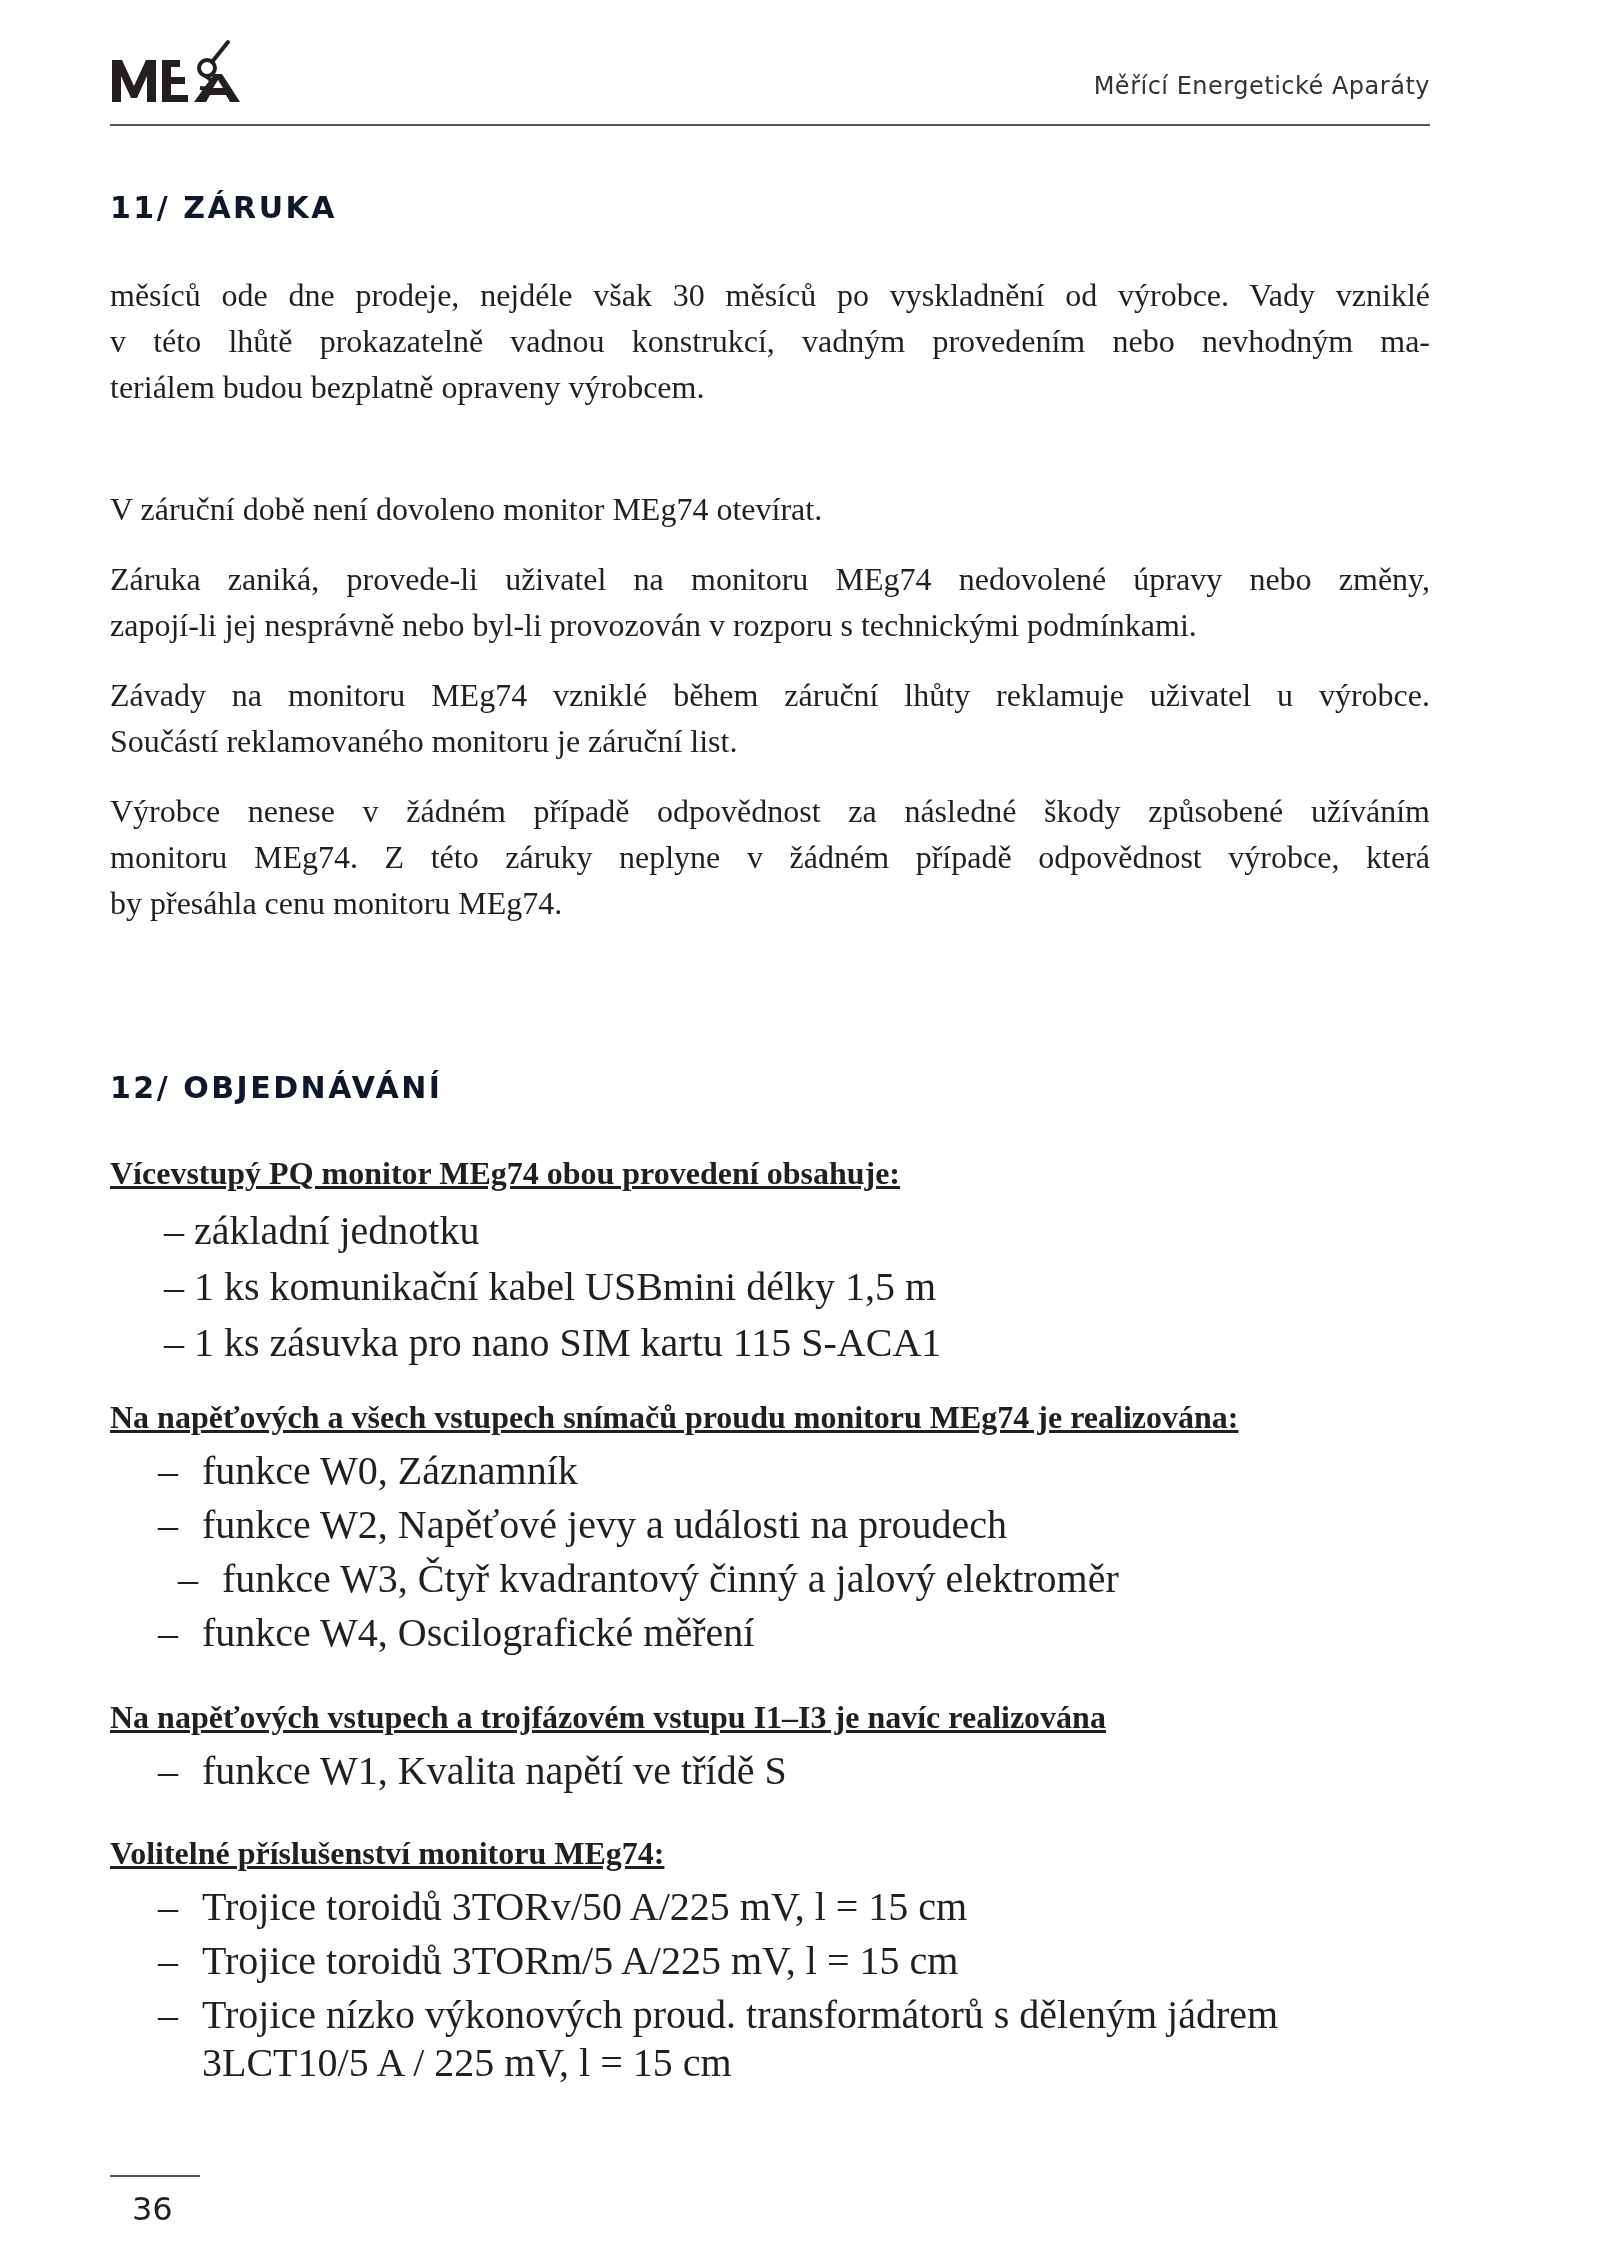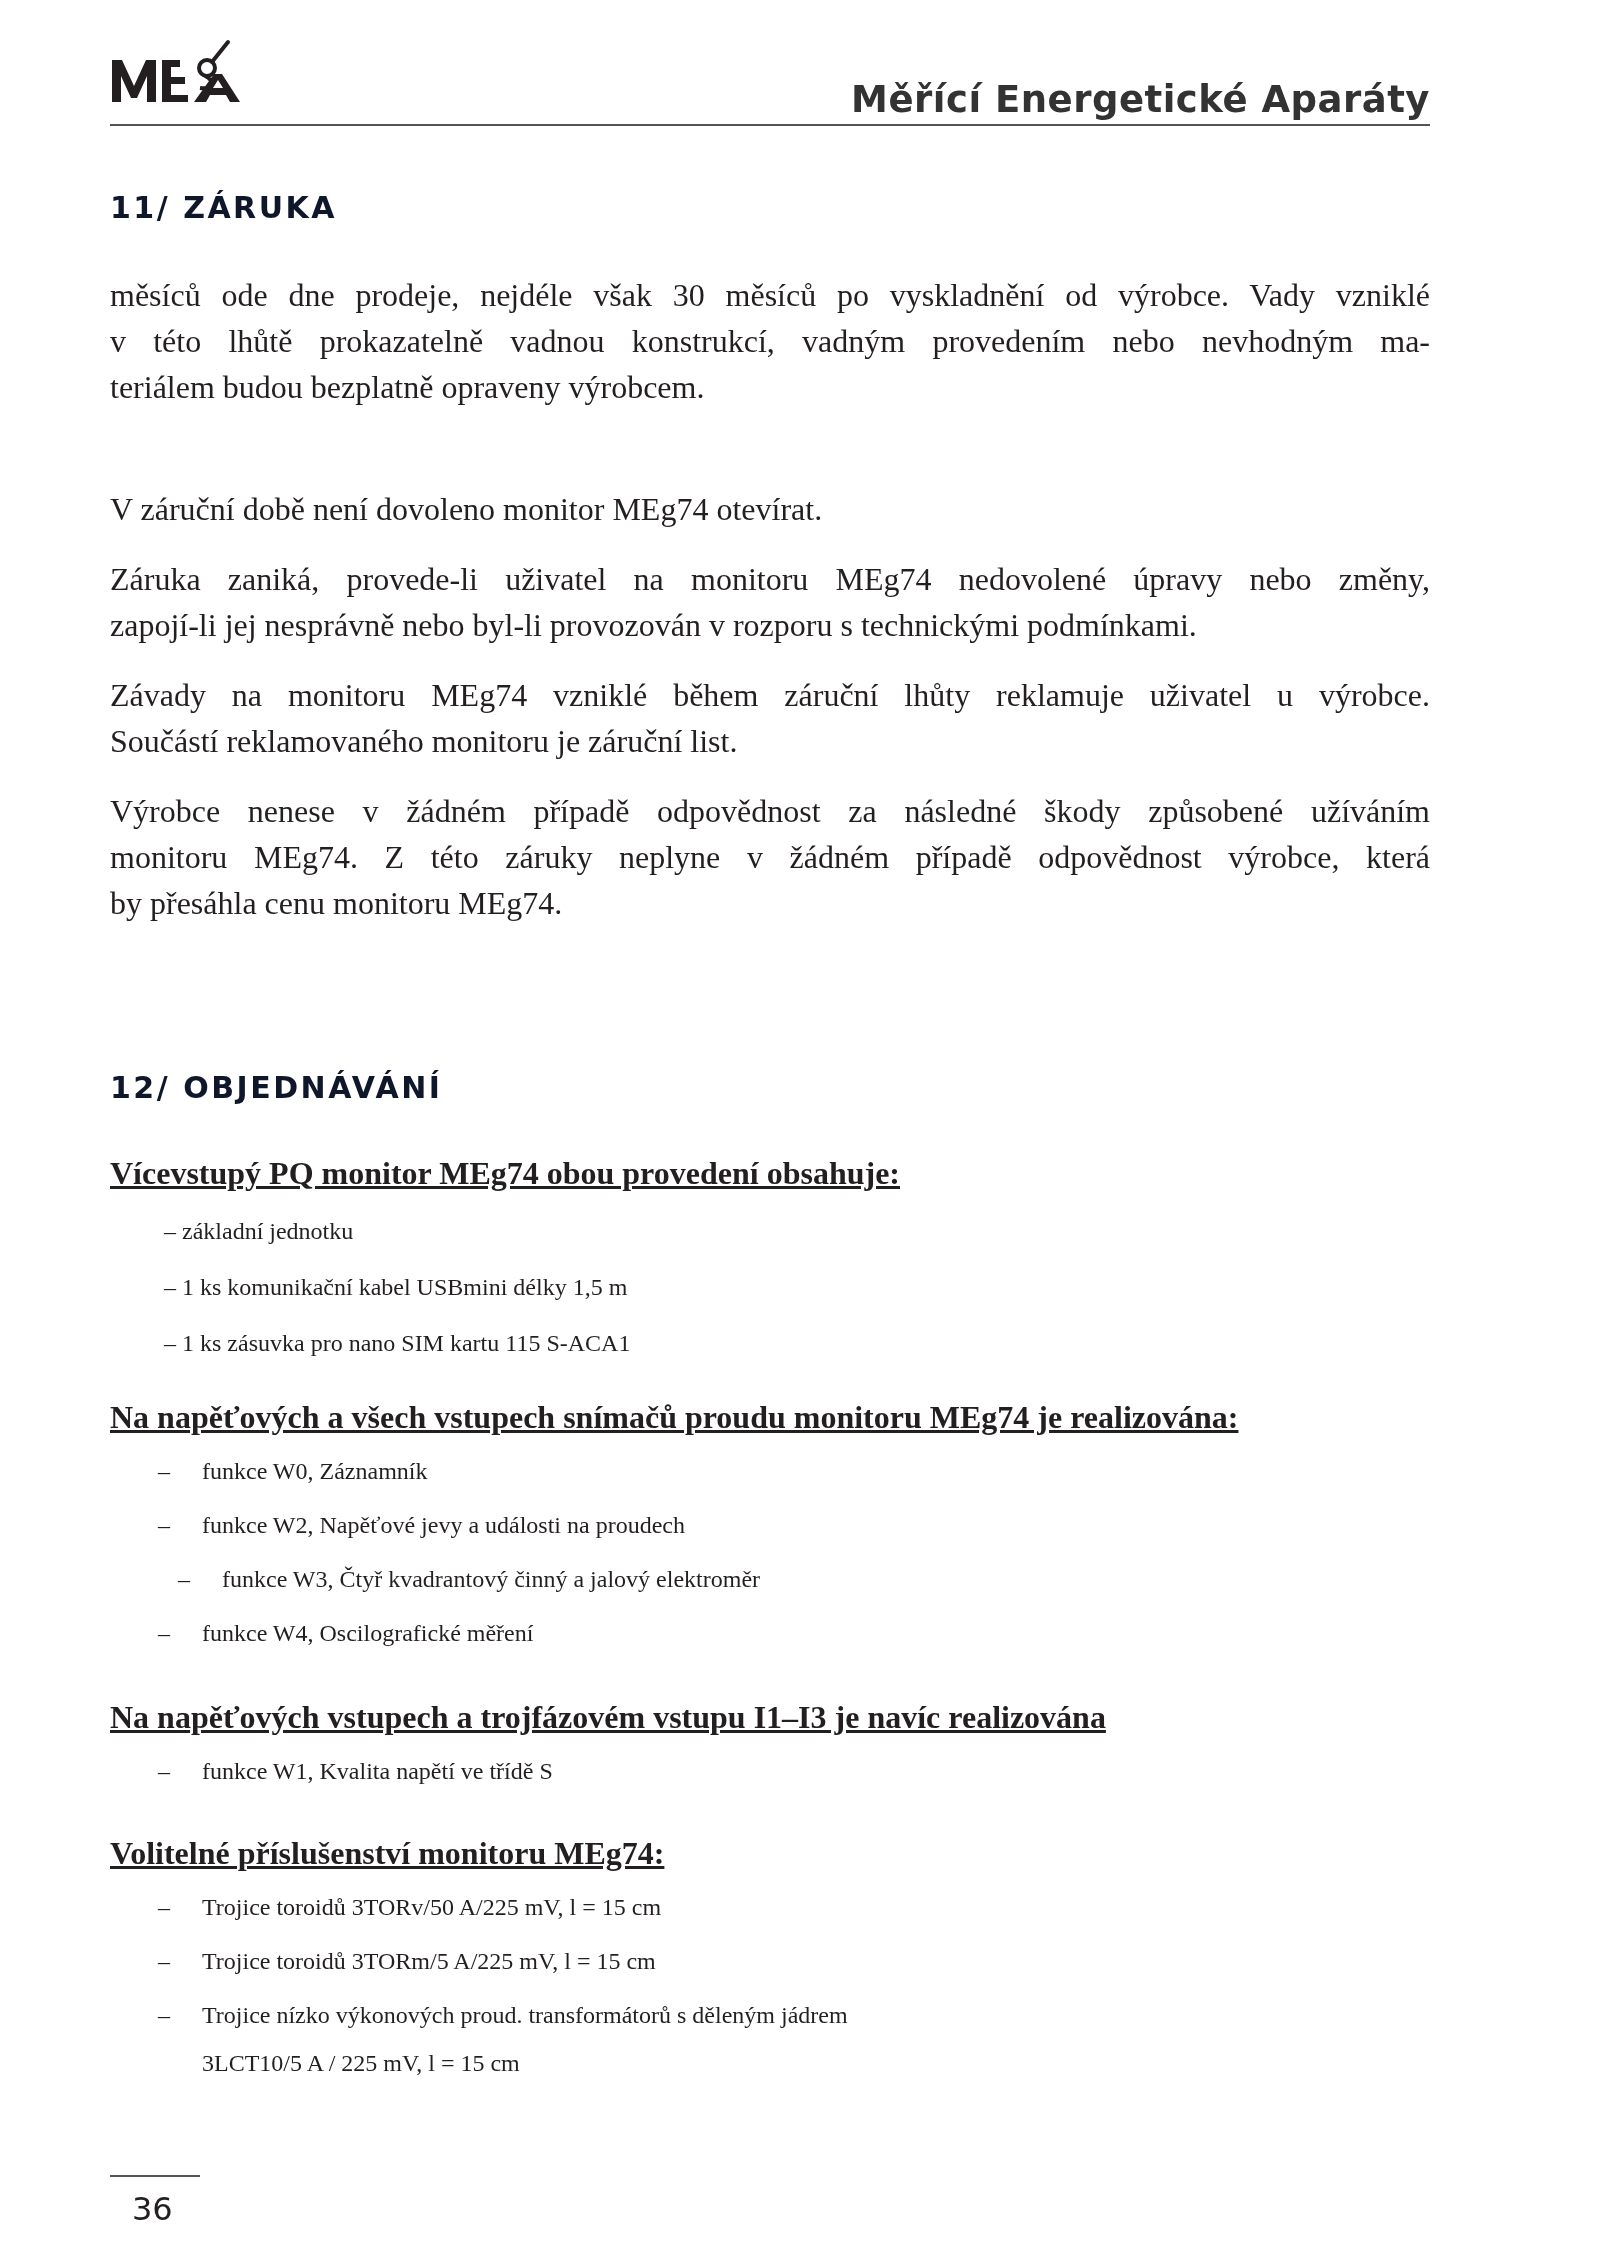--- a/index.html
+++ b/index.html
@@ -4,23 +4,23 @@
   <style>
     html, body { margin: 0; padding: 0; background: #ffffff; }
     body {
       width: 1600px; height: 2262px; position: relative; overflow: hidden;
       color: #231f20;
       font-family: "Liberation Serif", "DejaVu Serif", serif;
     }
     .header { position: absolute; left: 110px; top: 30px; width: 1320px; height: 96px; }
     .logo { position: absolute; left: 0; top: 0; width: 140px; height: 80px; }
     .header-title {
-      position: absolute; right: 0; top: 48px;
-      font-family: "DejaVu Sans", sans-serif; font-weight: 700;
-      font-size: 37px; letter-spacing: 0.5px; color: #333;
+      position: absolute; right: 0; top: 42px;
+      font-family: "DejaVu Sans", sans-serif; font-weight: 400;
+      font-size: 24px; letter-spacing: 0.5px; color: #333;
     }
     .header-rule { position: absolute; left: 0; top: 94px; width: 1320px; height: 2px; background: #555; }
 
     .content { position: absolute; left: 110px; top: 0; width: 1320px; }
     .section-title {
       position: absolute; left: 0;
       font-family: "DejaVu Sans", sans-serif; font-weight: bold;
       font-size: 30px; letter-spacing: 2.5px; color: #0f172a;
     }
     .para {
@@ -28,21 +28,21 @@
       font-size: 32px; line-height: 46px; margin: 0; color: #231f20;
       text-align: justify;
     }
     .para .l { display: block; white-space: nowrap; }
     .para .j { display: block; text-align: justify; text-align-last: justify; white-space: normal; }
 
     .bold-line {
       position: absolute; left: 0; font-weight: bold; font-size: 32px; line-height: 46px; white-space: nowrap; text-decoration: underline;
     }
     .item {
-      position: absolute; font-size: 24px; line-height: 46px; white-space: nowrap;
+      position: absolute; font-size: 40px; line-height: 46px; white-space: nowrap;
     }
     .item .dash { display: inline-block; }
     .footer-rule { position: absolute; left: 110px; top: 2175px; width: 90px; height: 2px; background: #555; }
     .page-number {
       position: absolute; left: 132px; top: 2190px;
       font-family: "DejaVu Sans", sans-serif; font-size: 32px; color: #231f20;
     }
   </style>
 </head>
 <body>

